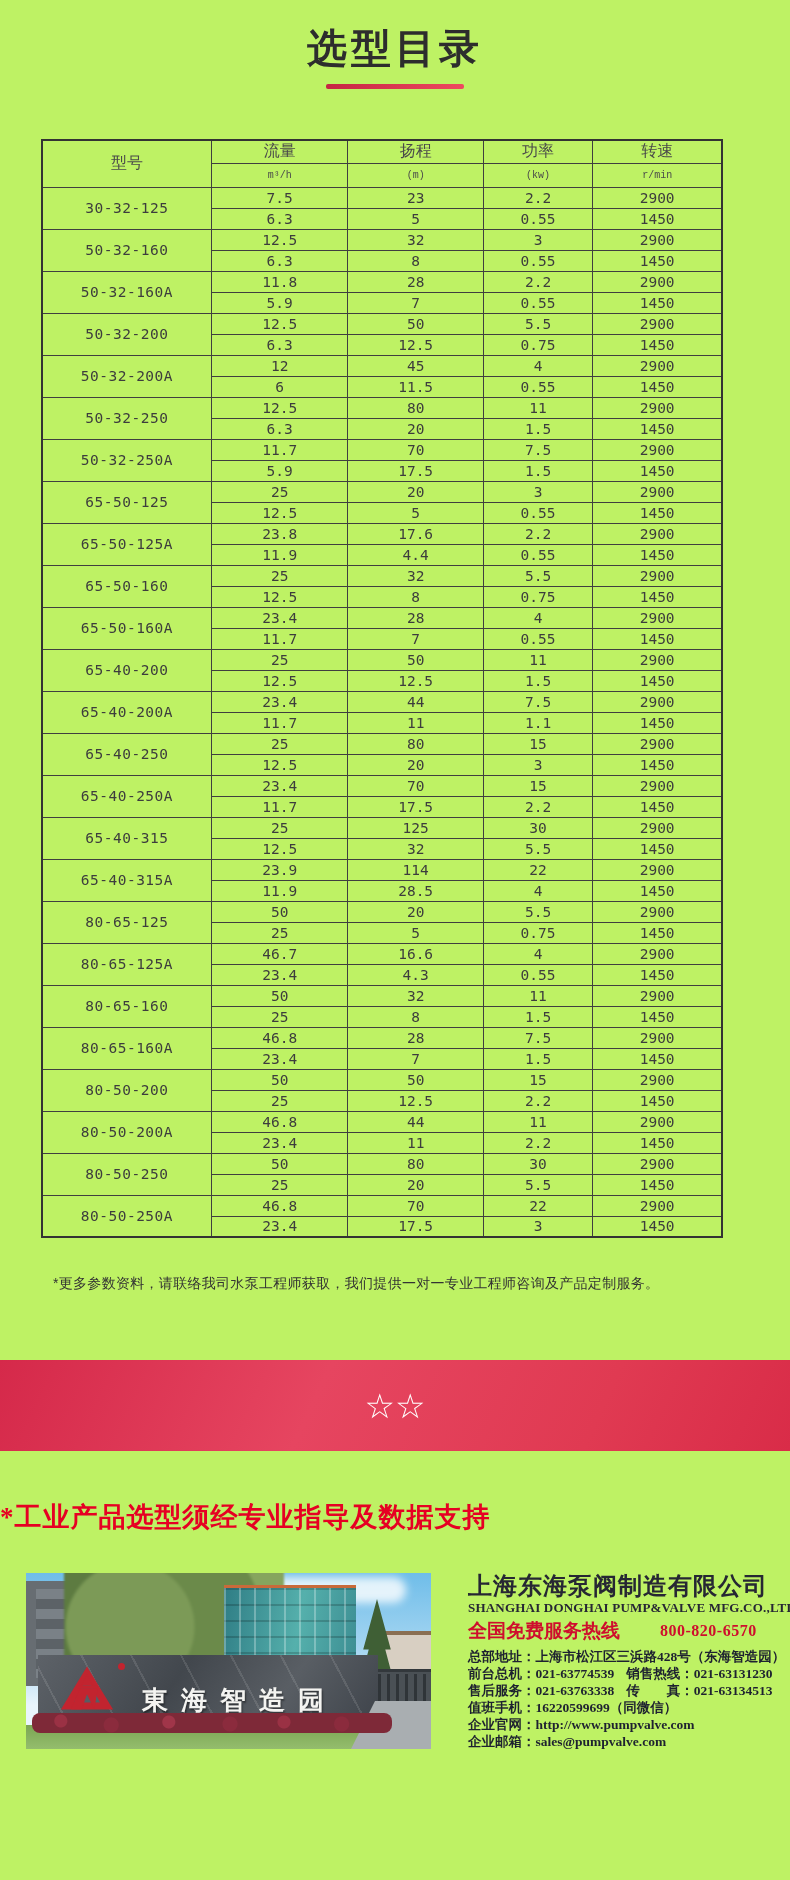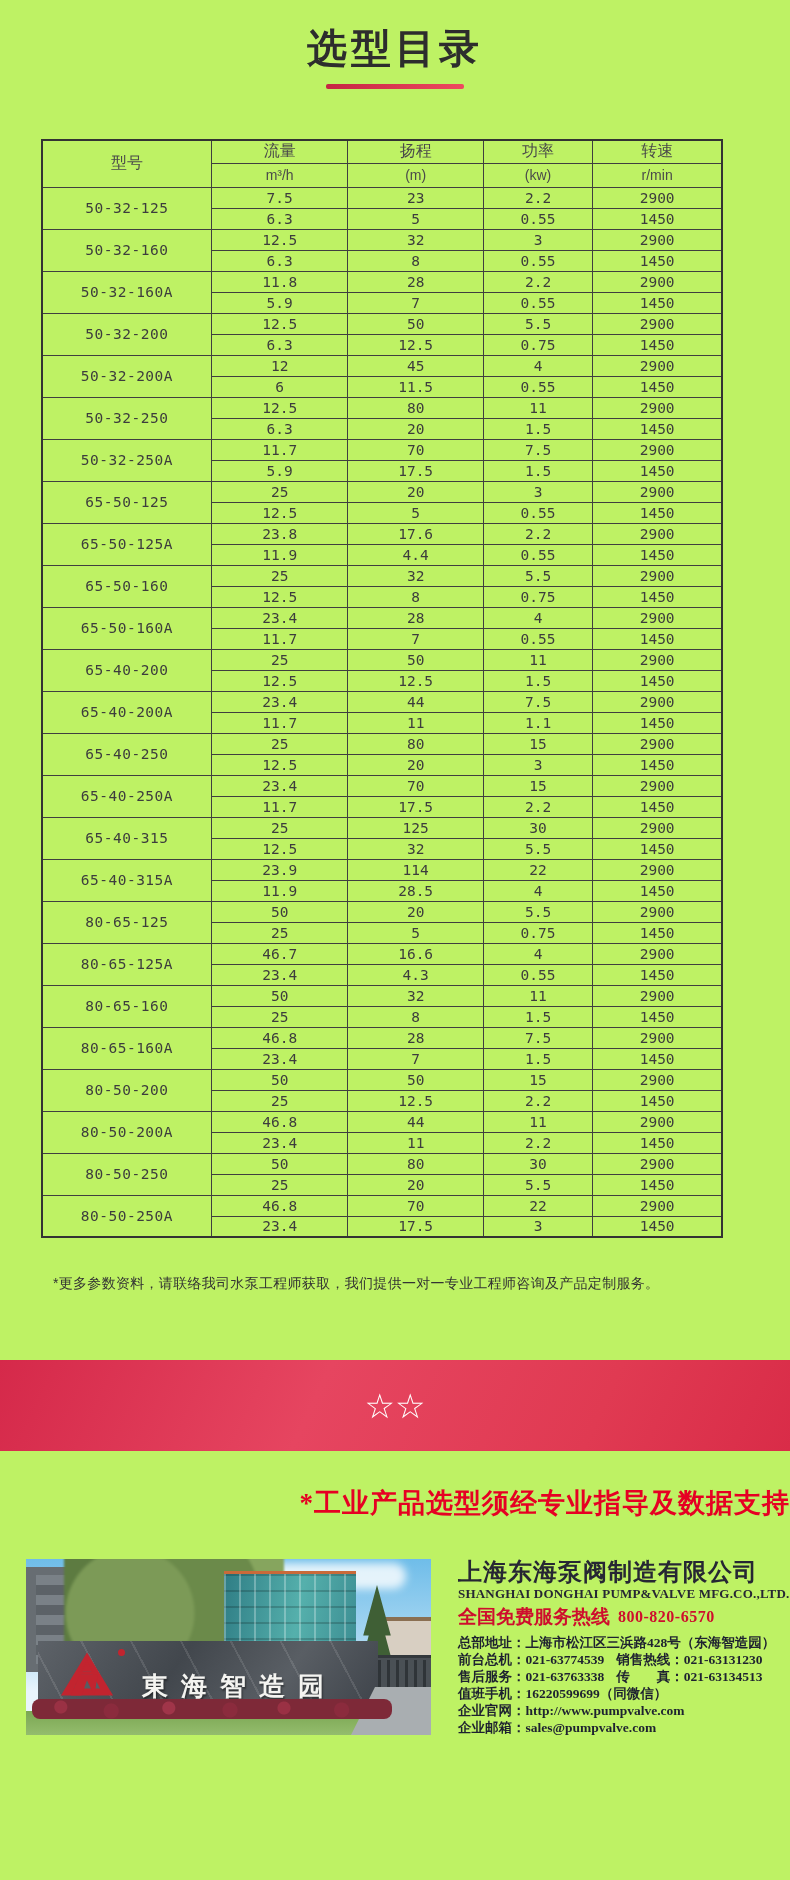--- a/index.html
+++ b/index.html
@@ -17,38 +17,38 @@
   table.sel { border-collapse:collapse; table-layout:fixed; width:682px;
               margin:50px 0 0 41px; border:2px solid #333; }
   table.sel col.c-model { width:24.9%; } table.sel col.c-flow { width:20.1%; }
   table.sel col.c-head  { width:19.9%; } table.sel col.c-pow { width:16.1%; }
   table.sel col.c-spd   { width:19.0%; }
   table.sel th, table.sel td { border:1px solid #3f3f3f; text-align:center;
               vertical-align:middle; padding:0; }
   table.sel thead tr.h1 { height:23px; }
   table.sel thead tr.h2 { height:24px; }
   table.sel thead th { font-weight:400; color:#4a4a4a; font-size:16px; }
-  table.sel thead tr.h2 th { font-family:Liberation Sans, sans-serif; font-size:14px; color:#4a4a4a; }
+  table.sel thead tr.h2 th { font-family:Liberation Mono, monospace; font-size:10px; color:#4a4a4a; }
   table.sel tbody tr { height:21px; }
   table.sel tbody td { font-family:"DejaVu Sans Mono", monospace; font-size:14.5px; color:#3d3d3d; }
   table.sel td.model { font-size:14.5px; letter-spacing:0.5px; }
 
   
   .footnote { margin:37px 0 0 53px; font-size:14px; color:#333; letter-spacing:0.3px; }
 
   
   .banner { margin-top:67px; width:790px; height:91px;
             background:linear-gradient(115deg,#d5294a 0%,#e64560 40%,#e03a52 75%,#d92c48 100%);
             display:flex; align-items:center; justify-content:center; }
   .banner .star { color:#fff; font-size:34px; line-height:1; }
   .banner .banner-title { color:#fff; font-size:40px; font-weight:800; letter-spacing:12px;
             margin:0 14px 0 26px; }
 
   
-  .notice { margin-top:32px; text-align:right; font-family:"Liberation Serif", serif; }
+  .notice { margin-top:46px; text-align:left; font-family:"Liberation Serif", serif; }
   .notice p { font-size:27px; line-height:41px; font-weight:700; color:#e60023; letter-spacing:1px; }
 
   
   .bottom { margin-top:35px; display:flex; }
 
   
   .photo { position:relative; margin-left:26px; width:405px; height:176px; overflow:hidden; background:#bfe0f2; }
   .photo .sky { position:absolute; inset:0; background:linear-gradient(#6fbde9 0%,#a8d7f2 45%,#e9f5fc 75%); }
   .photo .cloud { position:absolute; left:230px; top:4px; width:150px; height:26px; border-radius:20px;
                   background:rgba(255,255,255,.8); filter:blur(4px); }
@@ -93,25 +93,25 @@
                              radial-gradient(circle at 55% 55%,#8b2b3d 0 7px,transparent 8px),
                              radial-gradient(circle at 70% 45%,#9a3144 0 6px,transparent 7px),
                              radial-gradient(circle at 86% 55%,#8b2b3d 0 7px,transparent 8px),
                              #7e2938; }
   .photo .drive { position:absolute; right:0; top:128px; width:80px; height:48px; z-index:3;
                   background:#a9aeb1; clip-path:polygon(30% 0,100% 0,100% 100%,0 100%); }
   .photo .lawn { position:absolute; left:0; top:152px; width:405px; height:24px; z-index:2;
                   background:linear-gradient(#7ba653,#94bd6d); }
 
   
-  .company { margin-left:27px; width:305px; }
+  .company { margin-left:37px; width:305px; }
   .c-name { font-size:24px; font-weight:800; color:#262733; letter-spacing:1px; line-height:26px; }
   .c-name-en { margin-top:1px; font-family:"Liberation Serif", serif; font-weight:700;
                font-size:13px; color:#262733; letter-spacing:0.2px; line-height:15px; white-space:nowrap; }
-  .hotline { margin-top:3px; display:flex; align-items:flex-start; line-height:26px; white-space:nowrap; }
+  .hotline { margin-top:3px; display:flex; align-items:flex-start; line-height:26px; white-space:nowrap;gap:32px; }
   .hotline .hl-label { font-size:19px; font-weight:800; color:#ce0e2d; }
   .hotline .hl-number { margin-left:8px; font-family:"Liberation Serif", serif;
                font-size:16px; font-weight:700; color:#ce0e2d; letter-spacing:0.5px; }
   .contacts { margin-top:4px; }
   .contact-line { font-family:"Liberation Serif", serif; font-weight:700; font-size:13.5px;
                color:#1e2230; line-height:17px; white-space:nowrap; }
   .contact-line .pair2 { margin-left:12px; }
 </style>
 </head>
 <body>
@@ -139,21 +139,21 @@
       </tr>
       <tr class="h2">
         <th>m³/h</th>
         <th>(m)</th>
         <th>(kw)</th>
         <th>r/min</th>
       </tr>
     </thead>
     <tbody id="table-body">
         <tr>
-          <td rowspan="2" class="model">50-32-125</td>
+          <td rowspan="2" class="model">30-32-125</td>
           <td>7.5</td>
           <td>23</td>
           <td>2.2</td>
           <td>2900</td>
         </tr>
         <tr>
           <td>6.3</td>
           <td>5</td>
           <td>0.55</td>
           <td>1450</td>

